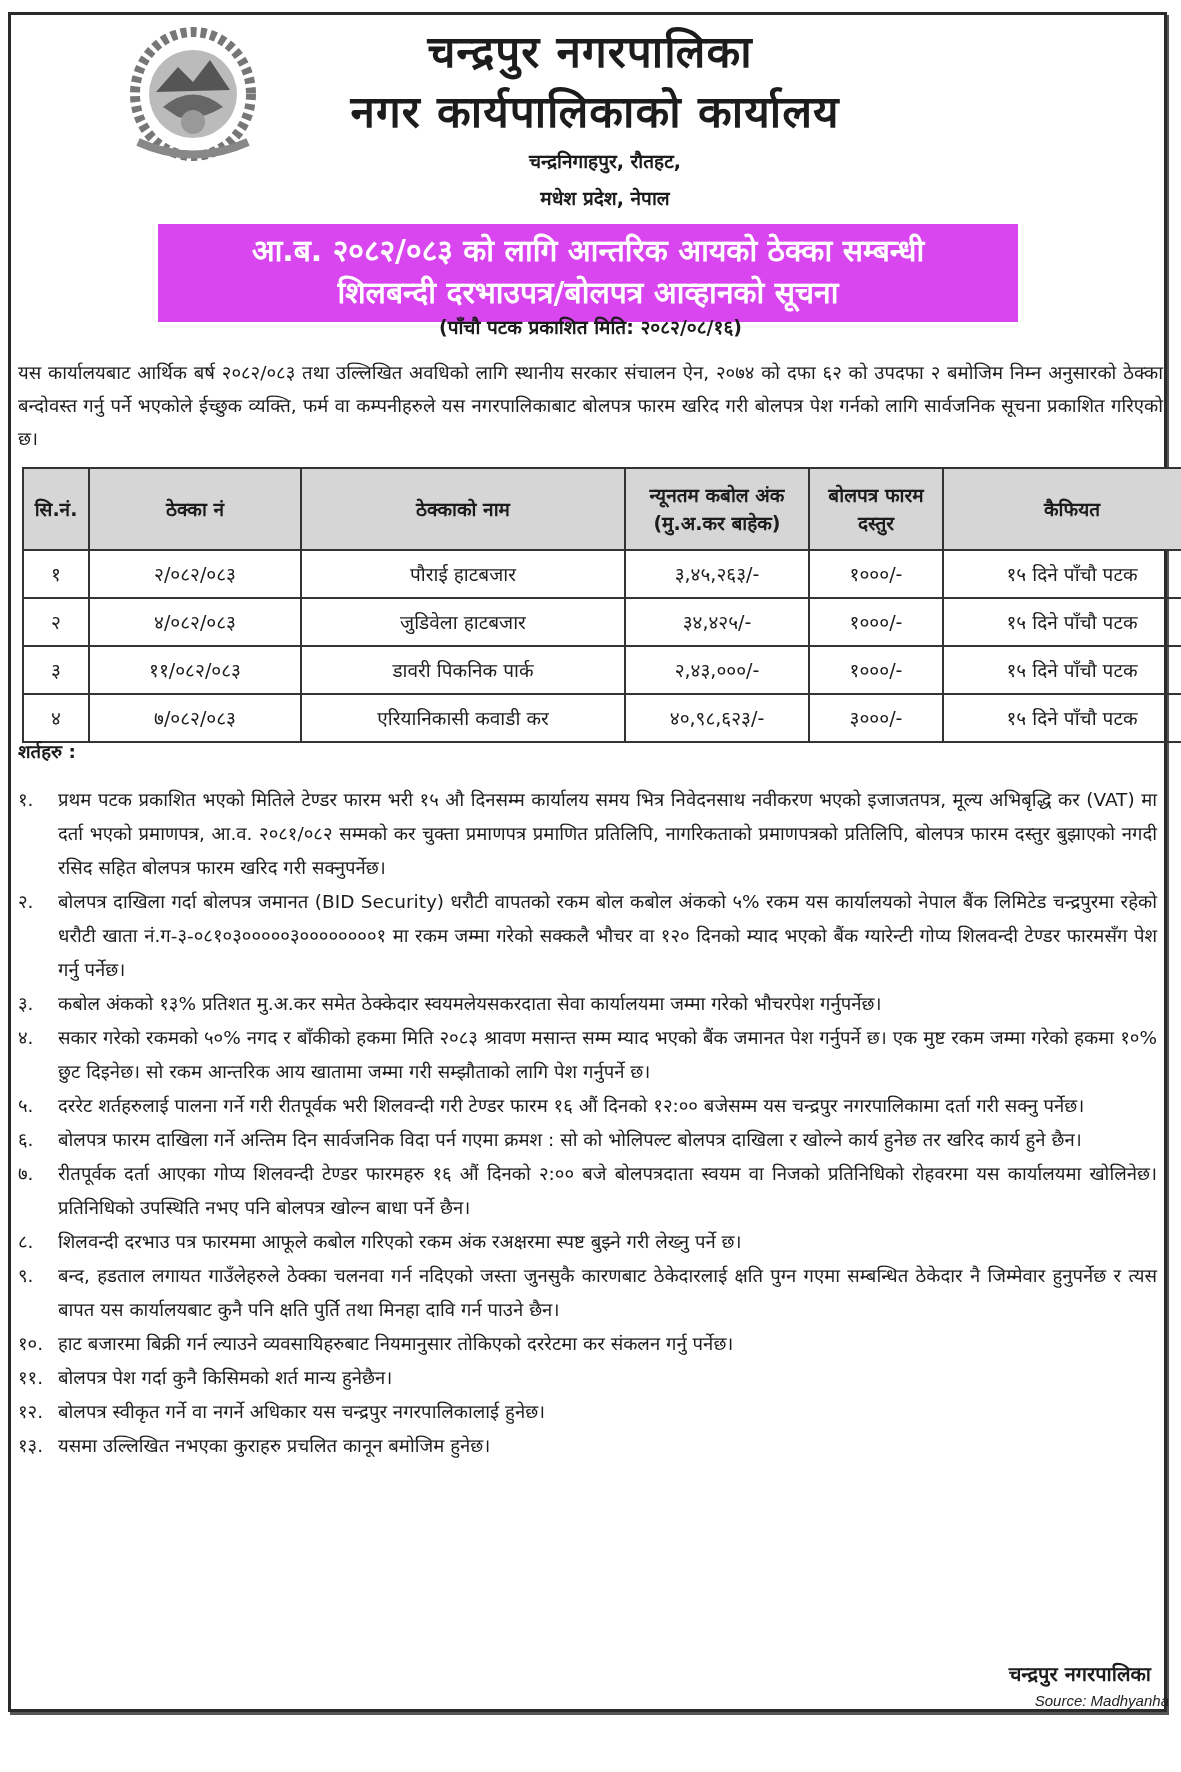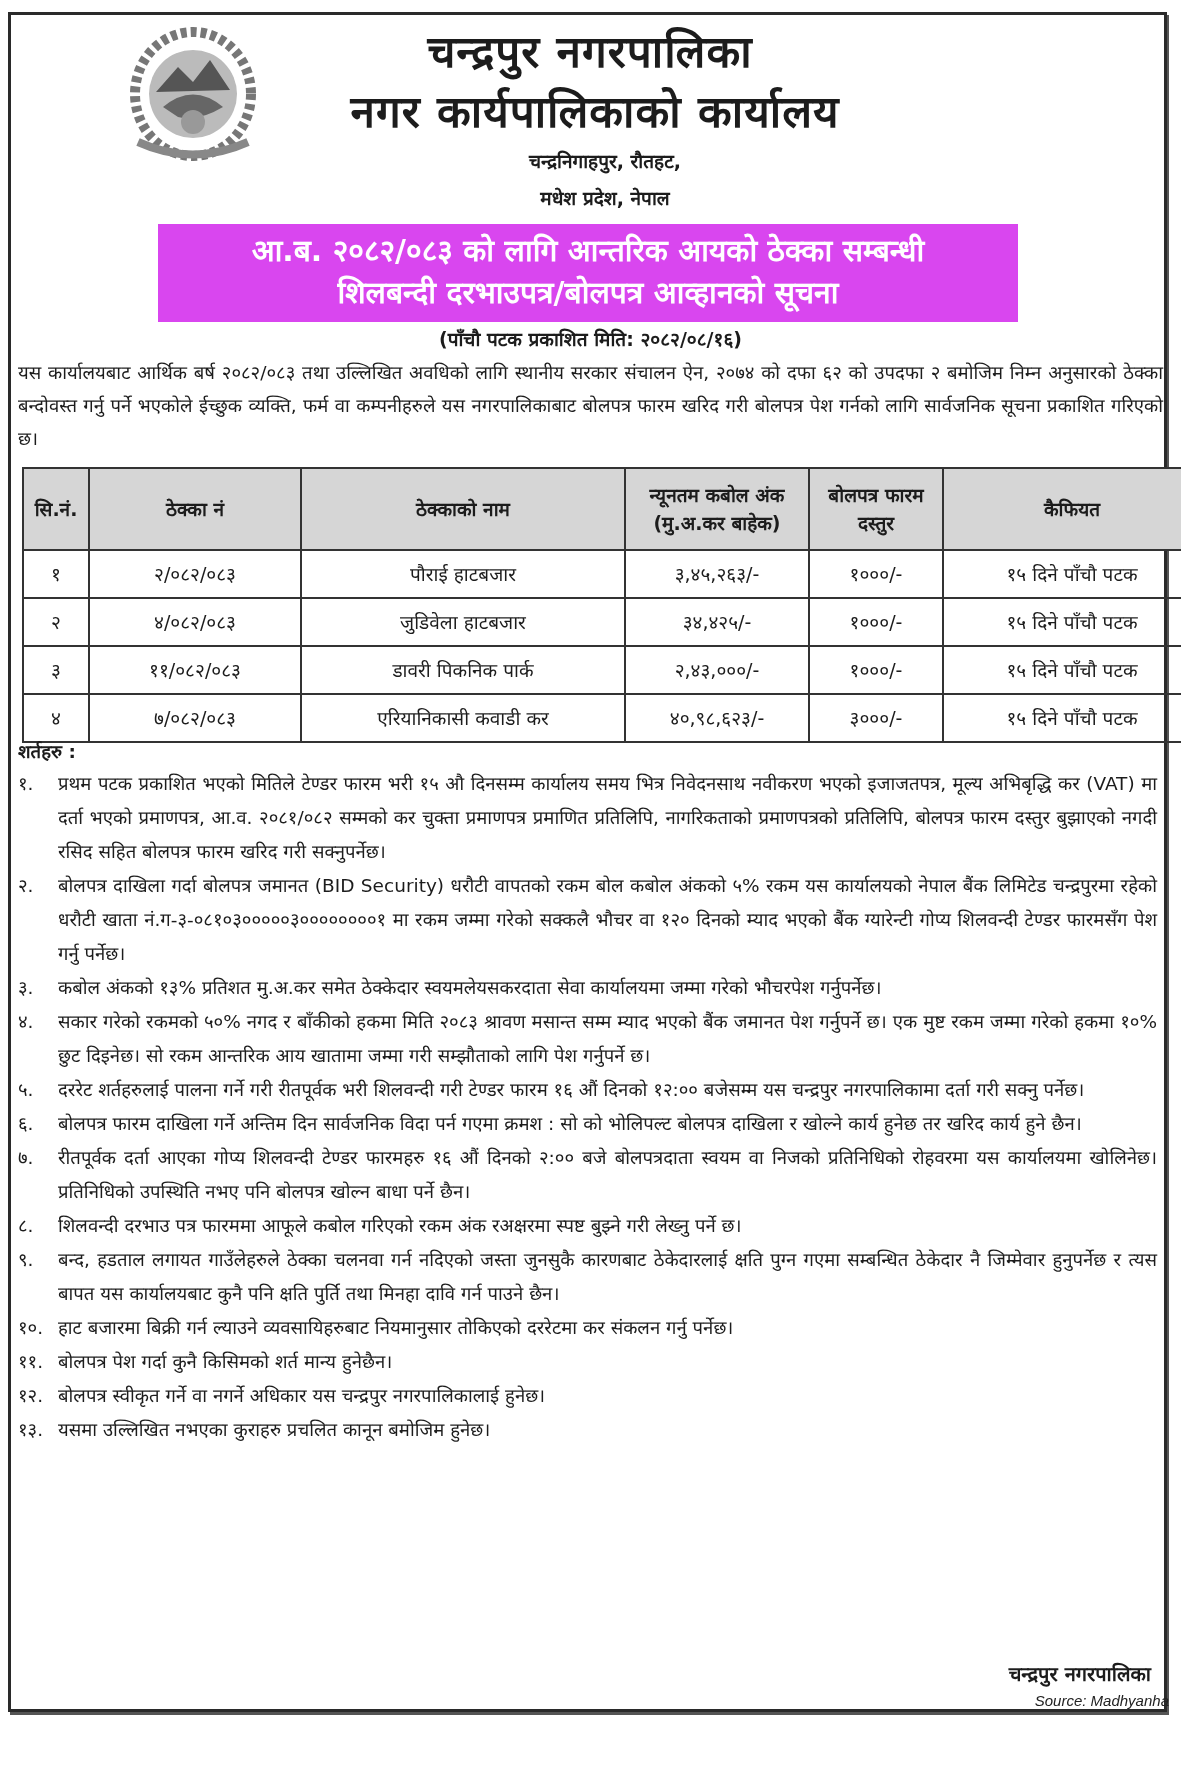--- a/index.html
+++ b/index.html
@@ -11,31 +11,31 @@
   .title1 { position: absolute; left: 240px; top: 20px; width: 700px; text-align: center;
             font-size: 44px; font-weight: bold; letter-spacing: 1px; }
   .title2 { position: absolute; left: 270px; top: 80px; width: 650px; text-align: center;
             font-size: 44px; font-weight: bold; letter-spacing: 1px; }
   .addr1, .addr2 { position: absolute; left: 420px; width: 370px; text-align: center;
             font-size: 19px; font-weight: bold; }
   .addr1 { top: 148px; } .addr2 { top: 185px; }
   .banner { position: absolute; left: 158px; top: 224px; width: 860px; height: 98px;
             background: #d946ef; color: #fff; text-align: center; box-sizing: border-box; padding-top: 6px; }
   .banner div { font-size: 30px; font-weight: bold; line-height: 42px; }
-  .published { position: absolute; left: 0; top: 326px; width: 1181px; text-align: center;
+  .published { position: absolute; left: 0; top: 314px; width: 1181px; text-align: center;
                font-size: 19px; font-weight: bold; }
   .intro { position: absolute; left: 18px; top: 356px; width: 1145px; font-size: 18.5px;
            line-height: 33px; text-align: justify; text-align-last: left; }
   table.tbl { position: absolute; left: 22px; top: 467px; width: 1180px; border-collapse: collapse;
               font-size: 19px; }
   .tbl th, .tbl td { border: 2px solid #333; text-align: center; }
   .tbl th { background: #d6d6d6; height: 78px; font-weight: bold; line-height: 28px; }
   .tbl td { height: 44px; }
   .conditions { position: absolute; left: 18px; top: 738px; width: 1145px; font-size: 18.5px; }
-  .cond-title { font-weight: bold; margin-bottom: 4px; }
+  .cond-title { font-weight: bold; margin-bottom: 20px; }
   .cond { display: flex; line-height: 34px; }
   .cond .num { width: 40px; flex-shrink: 0; }
   .cond .txt { flex: 1; text-align: justify; padding-right: 6px; }
   .signature { position: absolute; right: 30px; top: 1660px; font-size: 20px; font-weight: bold; }
   .source { position: absolute; right: 12px; top: 1692px; font-size: 15px; font-style: italic;
             font-family: "Liberation Sans", sans-serif; color: #222; }
 </style>
 </head>
 <body>
 

